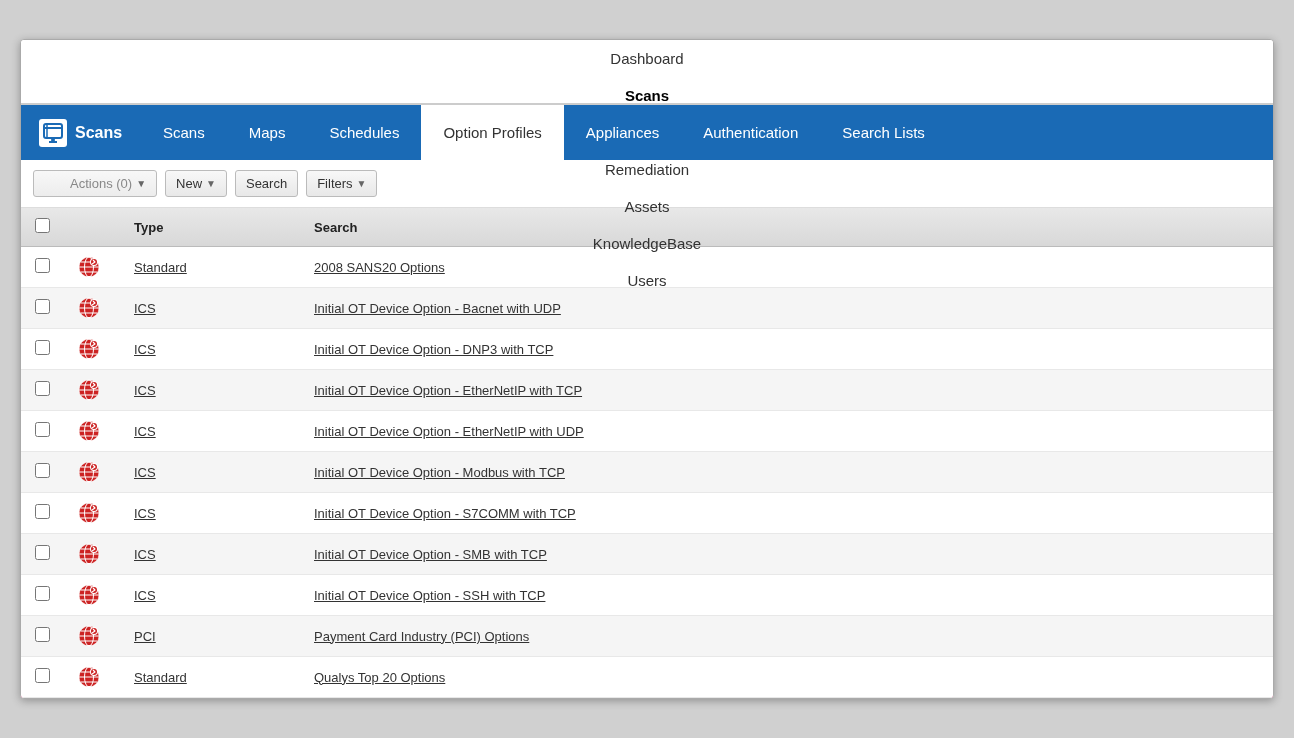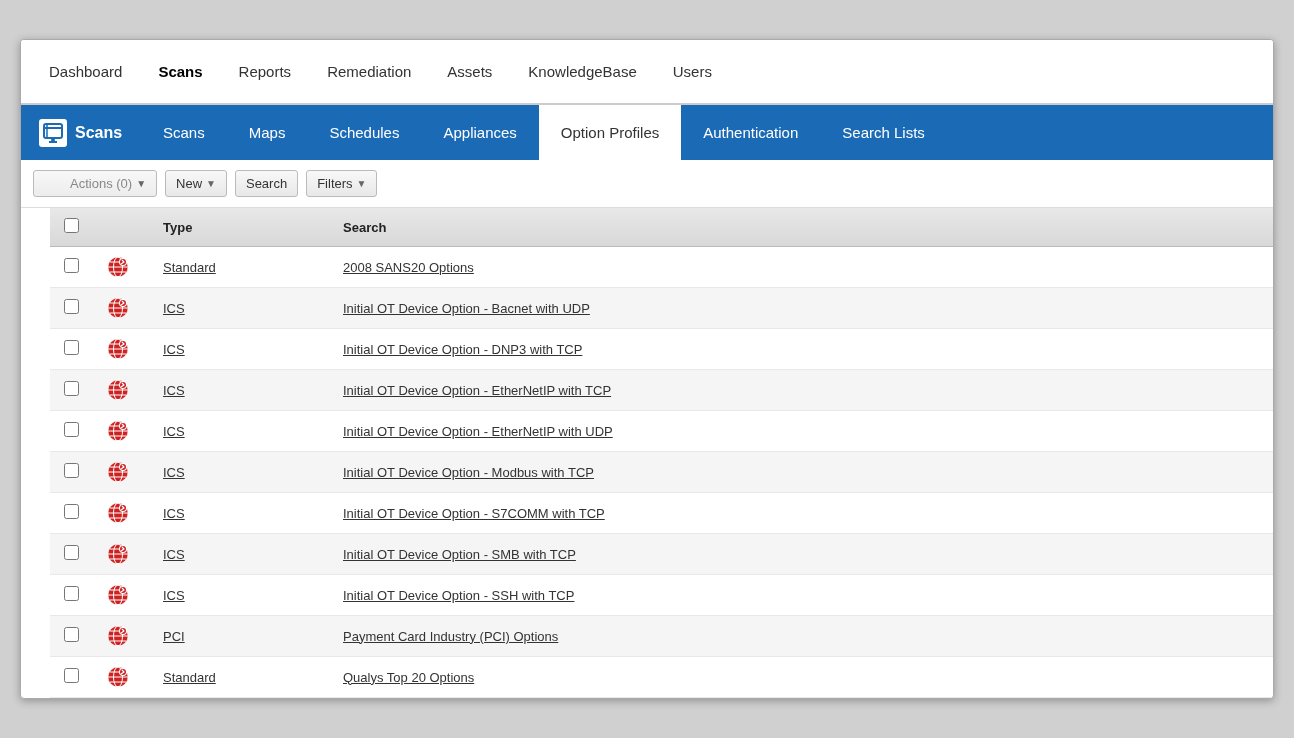--- a/index.html
+++ b/index.html
@@ -21,20 +21,21 @@
       box-shadow: 0 2px 8px rgba(0,0,0,0.3);
     }
     
     .top-nav {
       display: flex;
       align-items: center;
       padding: 0 10px;
       border-bottom: 2px solid #ccc;
       background: #fff;
       height: 65px;
+      flex-direction: column;
     }
     .top-nav-item {
       padding: 10px 18px;
       font-size: 15px;
       color: #333;
       cursor: pointer;
       white-space: nowrap;
       text-decoration: none;
     }
     .top-nav-item.active { font-weight: bold; color: #000; }
@@ -114,21 +115,20 @@
     }
     .btn-actions {
       color: #888;
       background: linear-gradient(to bottom, #f8f8f8, #ececec);
       padding-left: 36px;
     }
 
     
     .table-container {
       background: #be185d;
-      margin-left: 29px;
     }
     .data-table {
       width: 100%;
       border-collapse: collapse;
     }
     .data-table thead tr {
       background: linear-gradient(to bottom, #e8e8e8, #d8d8d8);
       border-bottom: 1px solid #bbb;
     }
     .data-table thead th {
@@ -206,22 +206,22 @@
           <line x1="4" y1="1" x2="4" y2="15" stroke="#1a6ab5" stroke-width="1.5"></line>
           <circle cx="10" cy="17" r="2" fill="#1a6ab5"></circle>
           <line x1="6" y1="19" x2="14" y2="19" stroke="#1a6ab5" stroke-width="2"></line>
         </svg>
       </div>
       <span>Scans</span>
     </div>
   <a class="sub-nav-tab" href="#">Scans</a>
       <a class="sub-nav-tab" href="#">Maps</a>
       <a class="sub-nav-tab" href="#">Schedules</a>
+      <a class="sub-nav-tab active" href="#">Option Profiles</a>
       <a class="sub-nav-tab" href="#">Appliances</a>
-      <a class="sub-nav-tab active" href="#">Option Profiles</a>
       <a class="sub-nav-tab" href="#">Authentication</a>
       <a class="sub-nav-tab" href="#">Search Lists</a>
     </div>
 
   <div class="toolbar">
     <button class="btn btn-actions">
       <span>Actions (0)</span>
       <span class="chevron">▼</span>
     </button>
     <button class="btn">

